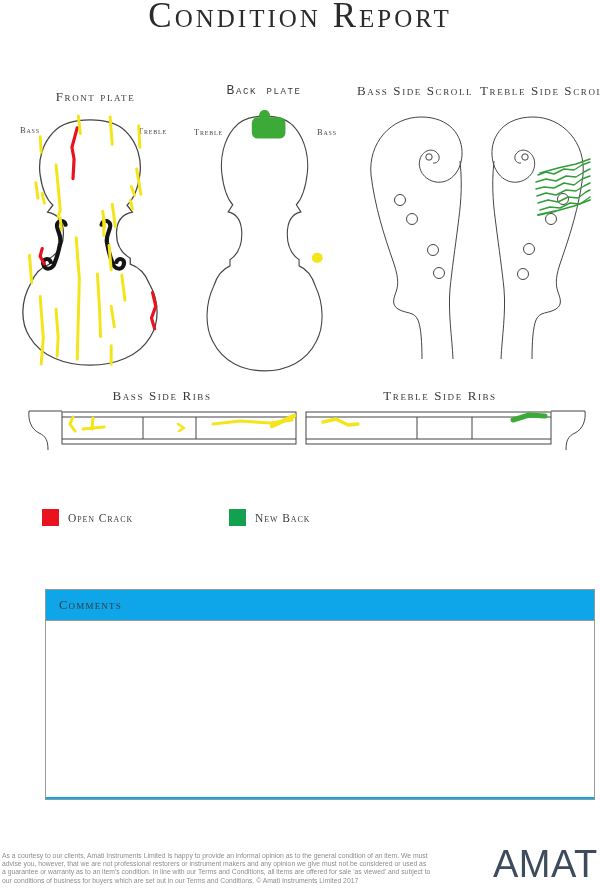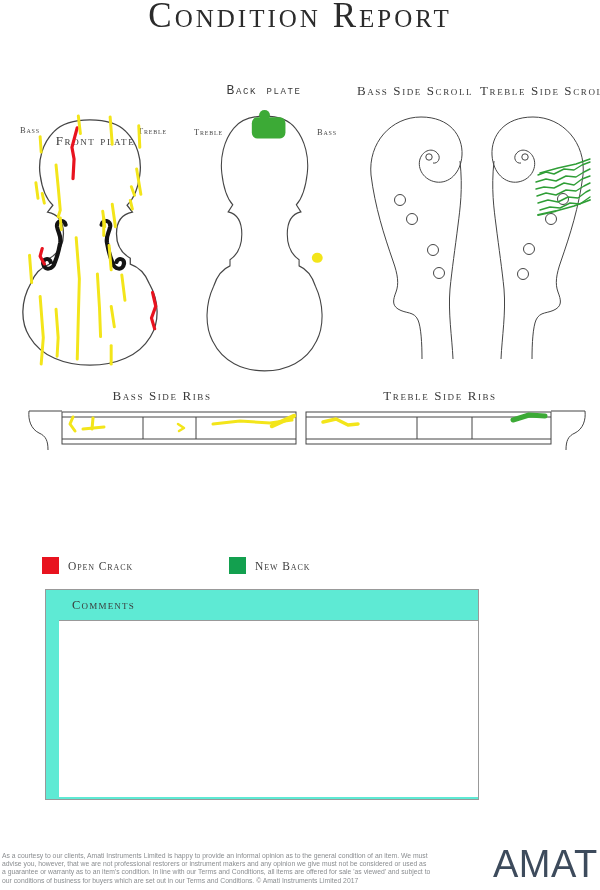--- a/index.html
+++ b/index.html
@@ -18,30 +18,30 @@
   }
   .side-label{
     font-size:8.5px;letter-spacing:0.8px;color:#4a4a4a;font-variant:small-caps;white-space:nowrap;
   }
   svg{display:block;overflow:visible;}
   .outline{fill:none;stroke:#454545;stroke-width:1.2;}
   .thin{stroke-width:1;}
   .fhole{fill:none;stroke:#141414;stroke-width:4;stroke-linecap:round;}
   #legend{
     left:42px;top:509px;width:540px;
-    display:grid;grid-template-columns:187px 194px 1fr;row-gap:11px;margin-top:48px;
+    display:grid;grid-template-columns:187px 194px 1fr;row-gap:11px;
   }
   .legend-item{display:flex;align-items:center;gap:9px;}
   .legend-swatch{width:17px;height:17px;flex:0 0 auto;}
   .legend-label{
     font-size:11.5px;letter-spacing:0.9px;color:#3c3c3c;font-variant:small-caps;white-space:nowrap;
   }
   #comments-box{
-    left:45px;top:589px;width:434px;height:211px;
-    border:1.5px solid #999;background:#5eead4;box-sizing:border-box;padding-left:13px;
+    left:45px;top:589px;width:550px;height:211px;
+    border:1.5px solid #999;background:#0ea5e9;box-sizing:border-box;
   }
   #comments-header{
     height:30px;border-bottom:1px solid #999;display:flex;align-items:center;
     padding-left:13px;font-size:12.5px;letter-spacing:1.2px;color:#3a3a3a;font-variant:small-caps;
   }
   #comments-input{
     display:block;width:100%;height:176px;border:none;outline:none;resize:none;
     font-family:"Liberation Serif", serif;font-size:12px;padding:6px 10px;box-sizing:border-box;
   }
   #footer{
@@ -53,21 +53,21 @@
     left:493px;top:843px;
     font-family:"Liberation Sans", sans-serif;font-size:38px;letter-spacing:0.5px;
     color:#3d4b5c;white-space:nowrap;
   }
 </style>
 </head>
 <body>
 
 <div id="title" class="abs">Condition Report</div>
 
-<div class="abs diagram-label" style="left:13px;top:89px;width:165px;margin-top:44px;">Front plate</div>
+<div class="abs diagram-label" style="left:13px;top:89px;width:165px;">Front plate</div>
 <div class="abs diagram-label" style="left:194px;top:83px;width:140px;font-family:Liberation Mono, monospace;">Back plate</div>
 <div class="abs diagram-label" style="left:355px;top:83px;width:120px;">Bass Side Scroll</div>
 <div class="abs diagram-label" style="left:480px;top:83px;width:120px;">Treble Side Scroll</div>
 
 <div class="abs side-label" style="left:20px;top:125px;">Bass</div>
 <div class="abs side-label" style="left:138px;top:126px;">Treble</div>
 <div class="abs side-label" style="left:194px;top:127px;">Treble</div>
 <div class="abs side-label" style="left:317px;top:127px;">Bass</div>
 
 <svg class="abs" style="left:3px;top:112px;" width="175" height="260" viewBox="0 0 165 265" preserveAspectRatio="none">

